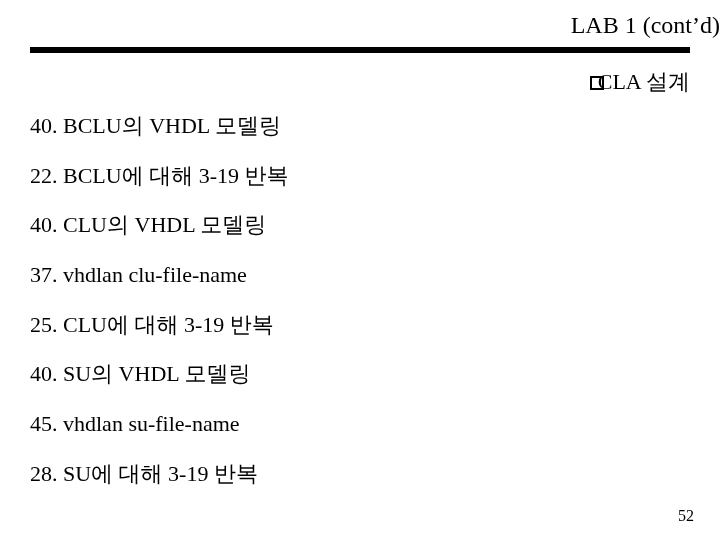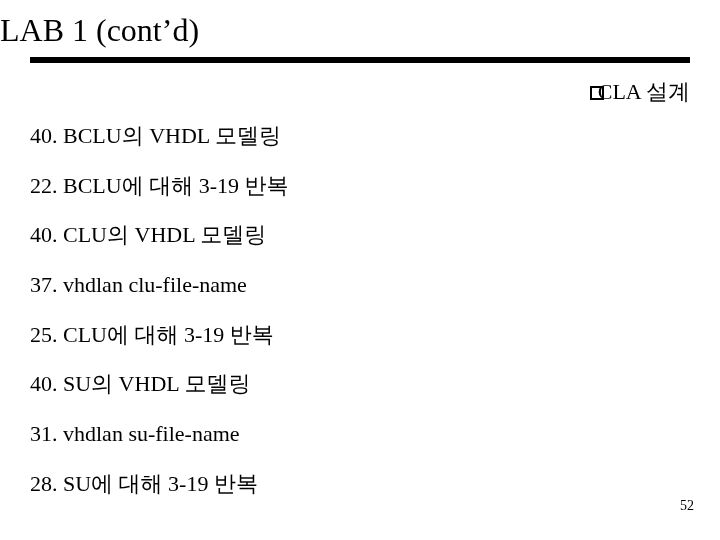--- a/index.html
+++ b/index.html
@@ -1,43 +1,43 @@
 <!DOCTYPE html>
 <html><head>
 <meta charset="utf-8">
 <style>
   * { margin: 0; padding: 0; box-sizing: border-box; }
   html, body { width: 720px; height: 540px; background: #fff; font-family: "Times New Roman", Times, serif; color: #000; }
   .slide { position: relative; width: 720px; height: 540px; padding: 0; }
-  .title { text-align: left; font-size: 32px; padding-top: 12px; padding-bottom: 6px; }
+  .title { text-align: right; font-size: 24px; padding-top: 12px; padding-bottom: 6px; }
   .rule { height: 6px; background: #000; margin: 2px 30px 10px 30px; }
   .content { padding: 4px 30px 0 30px; }
   .bullet-row { display: flex; align-items: center; gap: 0; margin-bottom: 14px; justify-content: flex-end; }
   .bullet-square { width: 14px; height: 14px; border: 2px solid #000; display: inline-block; flex: 0 0 auto; margin-left: -6px; position: relative; top: 1px; }
   .bullet-text { font-size: 22px; margin-left: -6px; }
   .item { font-size: 22px; margin: 0 0 20px 0; line-height: 1.35; }
-  .page-num { position: absolute; right: 26px; bottom: 26px; font-size: 14px; }
+  .page-num { position: absolute; right: 26px; bottom: 15px; font-size: 16px; }
 </style>
 </head>
 <body>
 
 <div class="slide">
   <div class="title">LAB 1 (cont’d)</div>
   <div class="rule"></div>
 
   <div class="content">
     <div class="bullet-row">
       <span class="bullet-square"></span>
       <span class="bullet-text">CLA 설계</span>
     </div>
 
     <div class="item">40. BCLU의 VHDL 모델링</div>
     <div class="item">22. BCLU에 대해 3-19 반복</div>
     <div class="item">40. CLU의 VHDL 모델링</div>
     <div class="item">37. vhdlan clu-file-name</div>
     <div class="item">25. CLU에 대해 3-19 반복</div>
     <div class="item">40. SU의 VHDL 모델링</div>
-    <div class="item">31. vhdlan su-file-name</div>
+    <div class="item">45. vhdlan su-file-name</div>
     <div class="item">28. SU에 대해 3-19 반복</div>
   </div>
 
   <div class="page-num">52</div>
 </div>
 
 </body></html>

